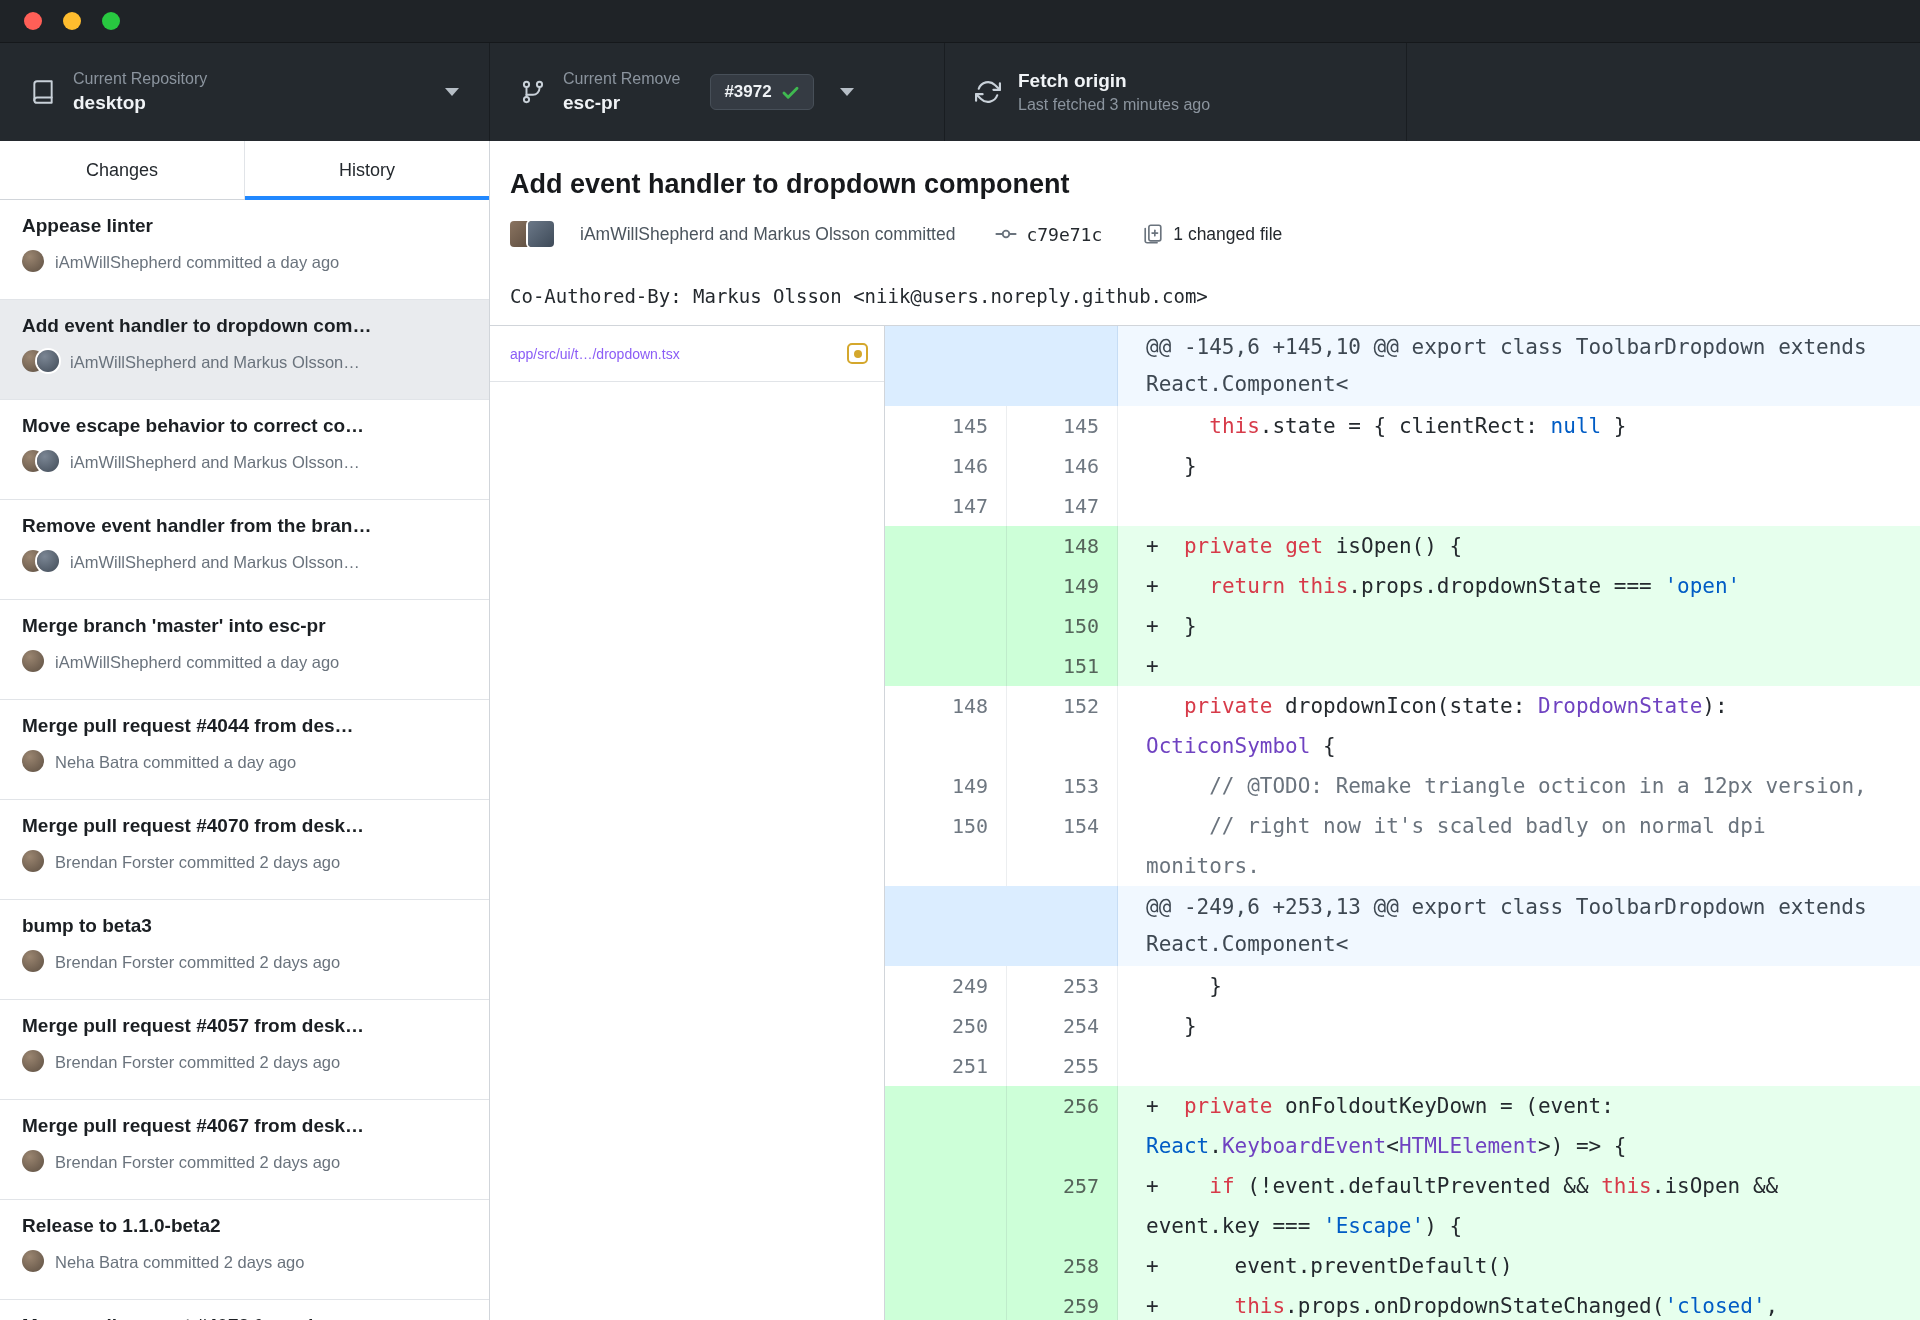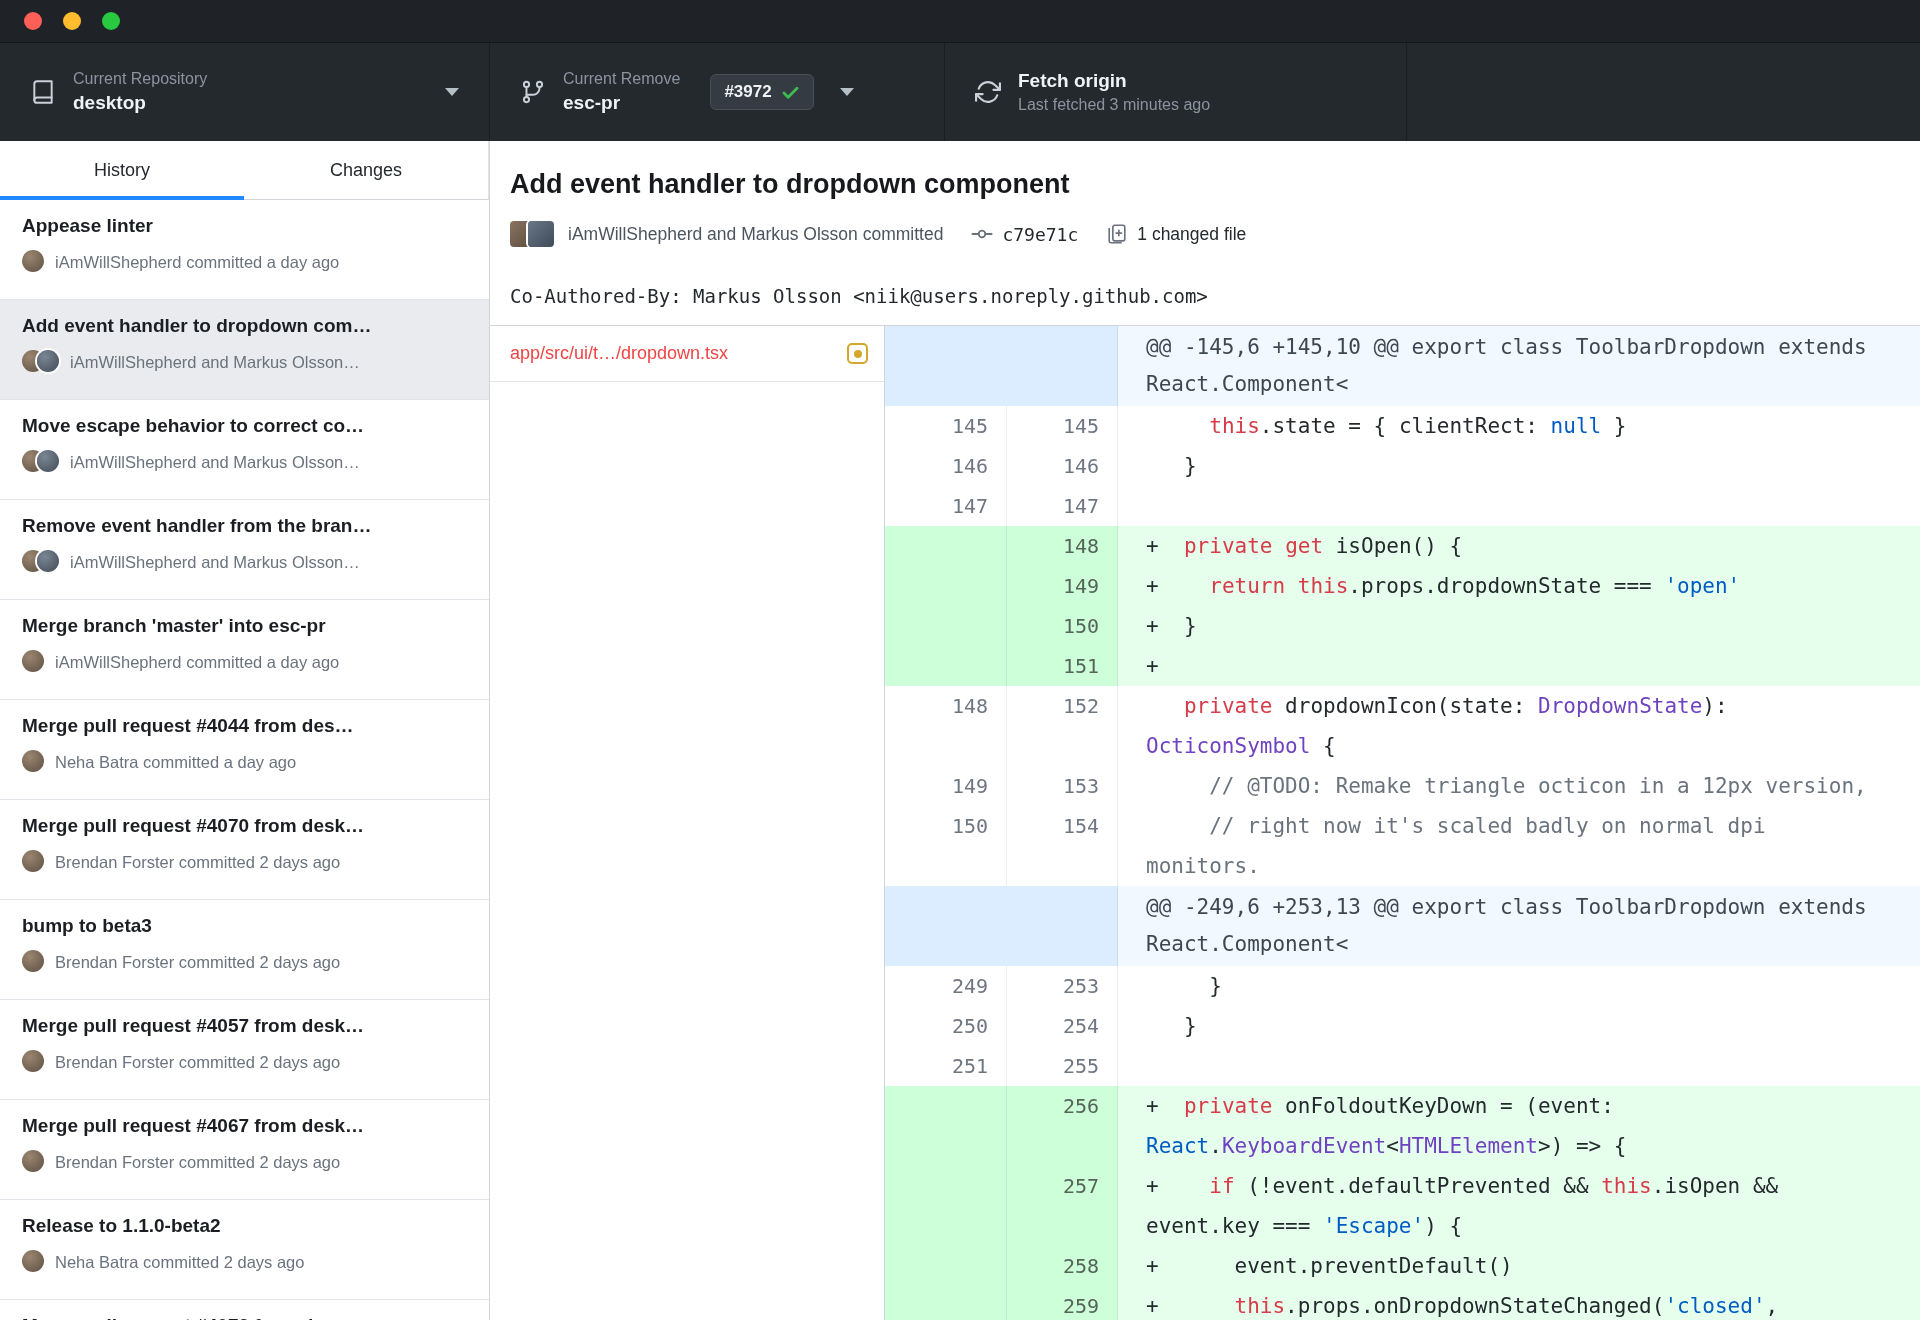--- a/index.html
+++ b/index.html
@@ -47,36 +47,36 @@
   .commit-row-meta{display:flex;align-items:flex-end;margin-top:13px;gap:11px}
   .avatar-group{display:flex;flex:none}
   .avatar{width:22px;height:22px;border-radius:50%;background:radial-gradient(circle at 35% 30%,#9a8570,#5d4f42);flex:none}
   .avatar:nth-child(2){margin-left:-7px;background:radial-gradient(circle at 35% 30%,#7b8694,#414b57);box-shadow:0 0 0 2px #fff}
   .commit-row-meta-text{font-size:16.5px;color:#6a737d;white-space:nowrap;overflow:hidden}
 
   
   .main{flex:1;display:flex;flex-direction:column;min-width:0;min-height:0;background:#fff}
   .commit-header{padding:26px 30px 16px 20px;flex:none}
   .commit-title{font-size:27px;font-weight:700;color:#17191c;line-height:34px}
-  .commit-meta{display:flex;align-items:center;margin-top:18px;height:30px;gap:12px;color:#4c555e;font-size:17.5px}
+  .commit-meta{display:flex;align-items:center;margin-top:18px;height:30px;gap:24px;color:#4c555e;font-size:17.5px}
   .header-avatars{display:flex;flex:none;margin-right:2px}
   .sq-avatar{width:26px;height:26px;border-radius:4px;flex:none}
   .sq-avatar.av-a{background:linear-gradient(135deg,#8a7461,#5a4a3c)}
   .sq-avatar.av-b{background:linear-gradient(135deg,#6b7888,#3e4a58);margin-left:-8px;box-shadow:0 0 0 2px #fff}
   .meta-group{display:flex;align-items:center;gap:9px;margin-left:16px}
   .meta-icon{width:22px;height:22px;color:#6a737d;flex:none}
   .meta-sha{font-family:"DejaVu Sans Mono","Liberation Mono",monospace;font-size:18px;color:#24292e}
   .meta-changed{color:#24292e}
   .coauthor{font-family:"DejaVu Sans Mono","Liberation Mono",monospace;font-size:19px;color:#24292e;margin-top:34px;line-height:26px}
 
   
   .diff-panel{flex:1;display:flex;min-height:0;border-top:1px solid #d1d5da}
   .file-list{width:395px;flex:none;border-right:1px solid #d1d5da;background:#fff}
   .file-row{height:56px;display:flex;align-items:center;padding:0 16px 0 20px;border-bottom:1px solid #e1e4e8}
-  .file-path{font-size:18px;color:#ef4444;flex:1;white-space:nowrap;overflow:hidden}
+  .file-path{font-size:14px;color:#8b5cf6;flex:1;white-space:nowrap;overflow:hidden}
   .status-icon{width:21px;height:21px;border:2px solid var(--modified_icon,#d4a72c);border-radius:5px;position:relative;flex:none}
   .status-icon::after{content:"";position:absolute;left:50%;top:50%;transform:translate(-50%,-50%);width:8px;height:8px;border-radius:50%;background:var(--modified_icon,#d4a72c)}
 
   .diff-view{flex:1;min-width:0;overflow:hidden;font-family:"DejaVu Sans Mono","Liberation Mono",monospace;background:#fff}
   .drow{display:flex;align-items:stretch;min-height:40px}
   .gut{width:122px;flex:none;text-align:right;padding-right:18px;font-size:20px;line-height:40px;color:#6e7781;border-right:1px solid #eceef0}
   .gnn{width:111px}
   .codecell{flex:1;min-width:0;padding-left:28px}
   .codetext{max-width:58ch;font-size:21px;line-height:40px;white-space:pre-wrap;overflow-wrap:break-word;color:#24292e}
   .add .gut{background:var(--added_gutter_bg,#cdffd8);border-right-color:#bfeccb;color:#55645a}
@@ -148,22 +148,22 @@
       </div>
     </div>
 
     <div class="tb-section tb-rest"></div>
   </div>
 
   <div class="content">
 
     <div class="sidebar">
       <div class="tabs">
+        <div class="tab tab-changes">Changes</div>
         <div class="tab active">History</div>
-        <div class="tab tab-changes">Changes</div>
       </div>
       <div class="commit-list">
           <div class="commit-row">
             <div class="commit-row-title">Appease linter</div>
             <div class="commit-row-meta">
               <span class="avatar-group">
                 <span class="avatar"></span>
               </span>
               <span class="commit-row-meta-text">iAmWillShepherd committed a day ago</span>
             </div>

